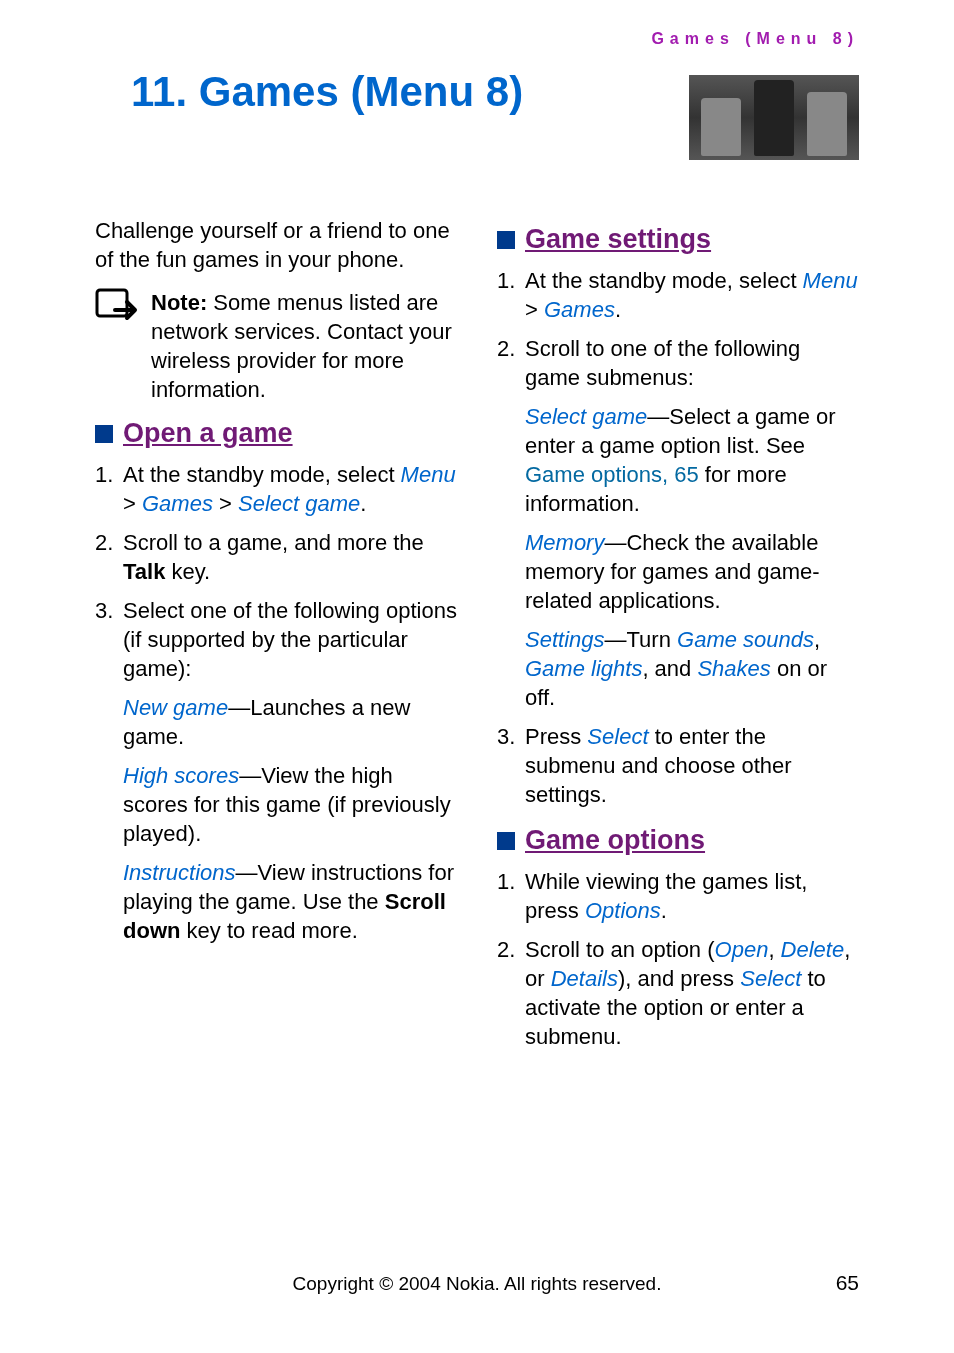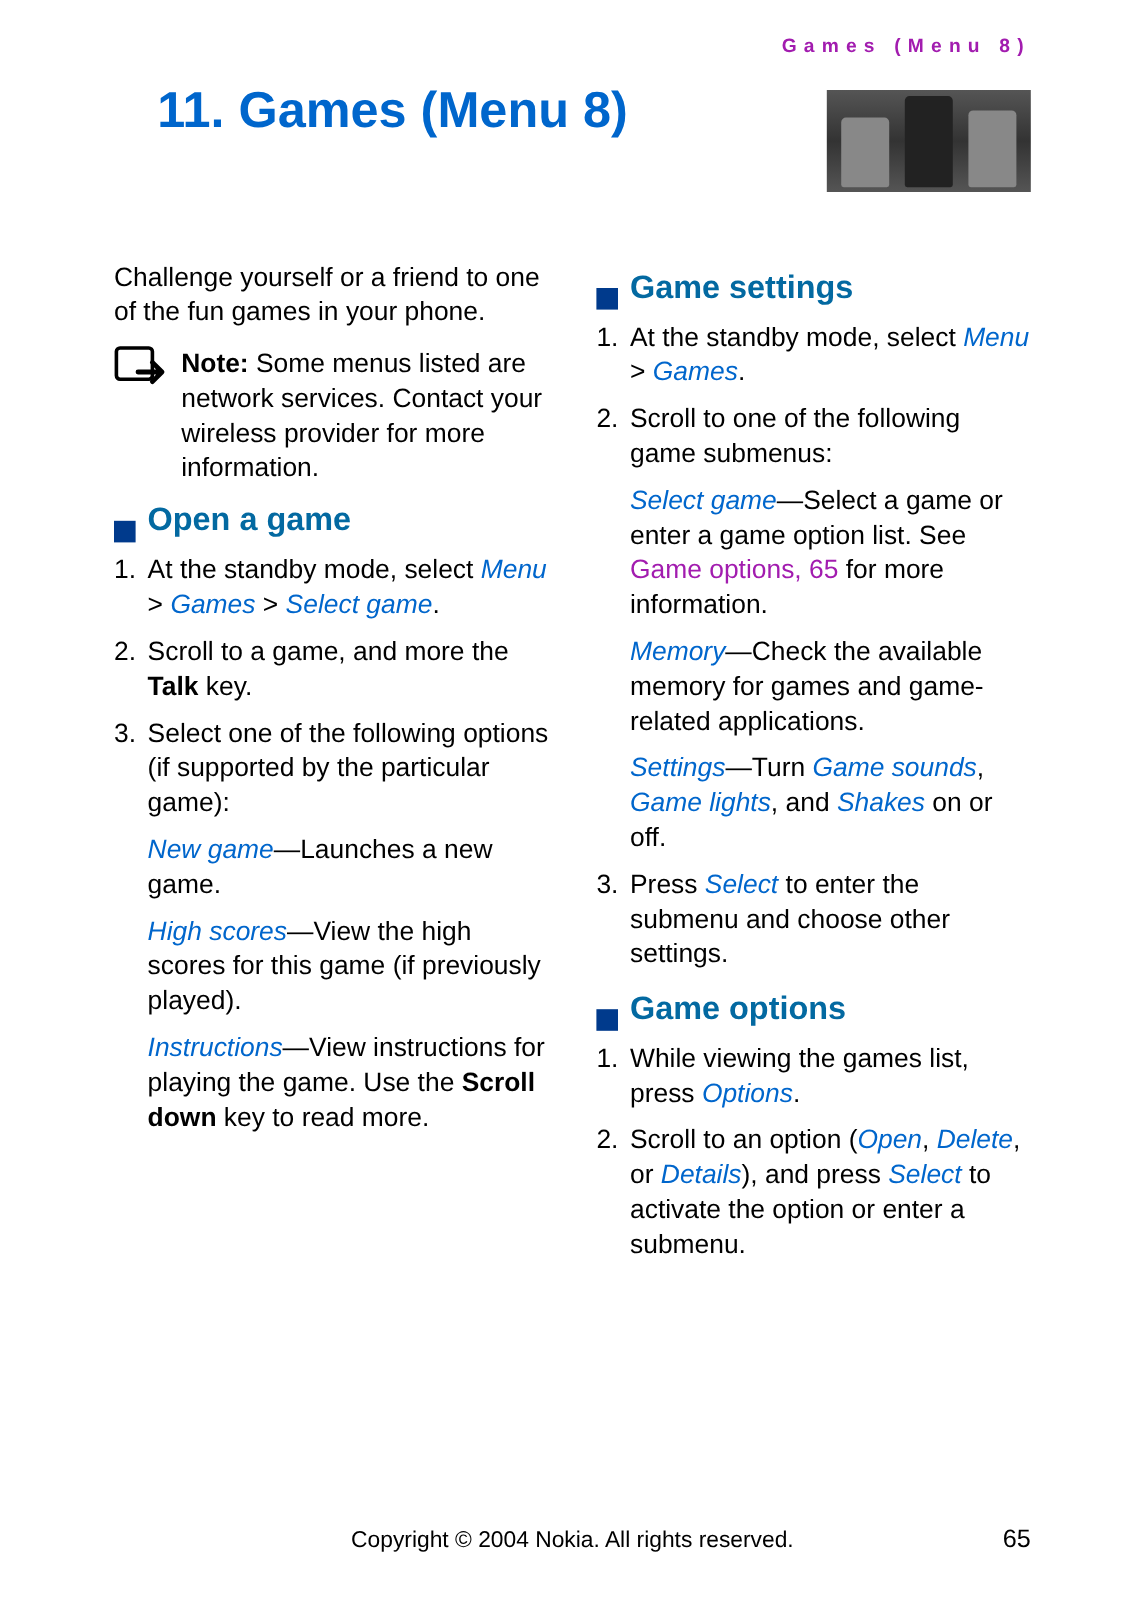--- a/index.html
+++ b/index.html
@@ -52,26 +52,27 @@
     column-gap: 40px;
     font-size: 22px;
     line-height: 1.32;
   }
   .block { break-inside: avoid-column; margin-bottom: 14px; }
   .intro { margin-bottom: 14px; }
   .note-row { display: flex; align-items: flex-start; gap: 12px; margin-bottom: 12px; }
   .note-icon svg { width: 44px; height: 38px; }
   .section-head {
     display: flex;
-    align-items: flex-end;
+    align-items: center;
     font-size: 27px;
-    color: #0369a1;
+    color: #701a75;
     font-weight: bold;
     margin-bottom: 8px;
     margin-top: 6px;
+    text-decoration: underline;
   }
   .sq {
     width: 18px;
     height: 18px;
     background: #003a8c;
     display: inline-block;
     margin-right: 10px;
   }
   ol.steps { list-style: none; padding-left: 0; }
   ol.steps > li {
@@ -79,21 +80,21 @@
     align-items: flex-start;
     margin-bottom: 10px;
   }
   ol.steps > li .num {
     width: 28px;
     flex-shrink: 0;
   }
   ol.steps > li .body { flex: 1; }
   .sub { margin-left: 28px; margin-bottom: 10px; }
   .it { font-style: italic; color: #0066cc; }
-  .linkref { color: #a21caf; }
+  .linkref { color: #0369a1; }
   b.plain { font-weight: bold; }
   .col2start { break-before: column; }
 
   .footer {
     position: absolute;
     bottom: 58px;
     left: 0;
     width: 100%;
     text-align: center;
     font-size: 19px;

